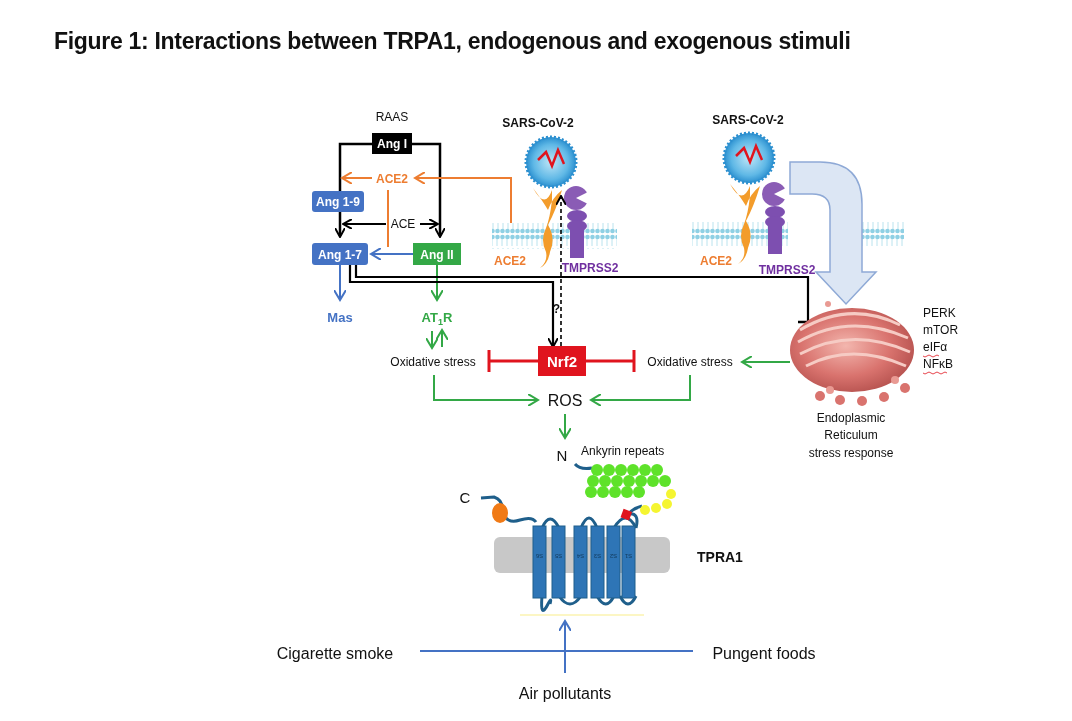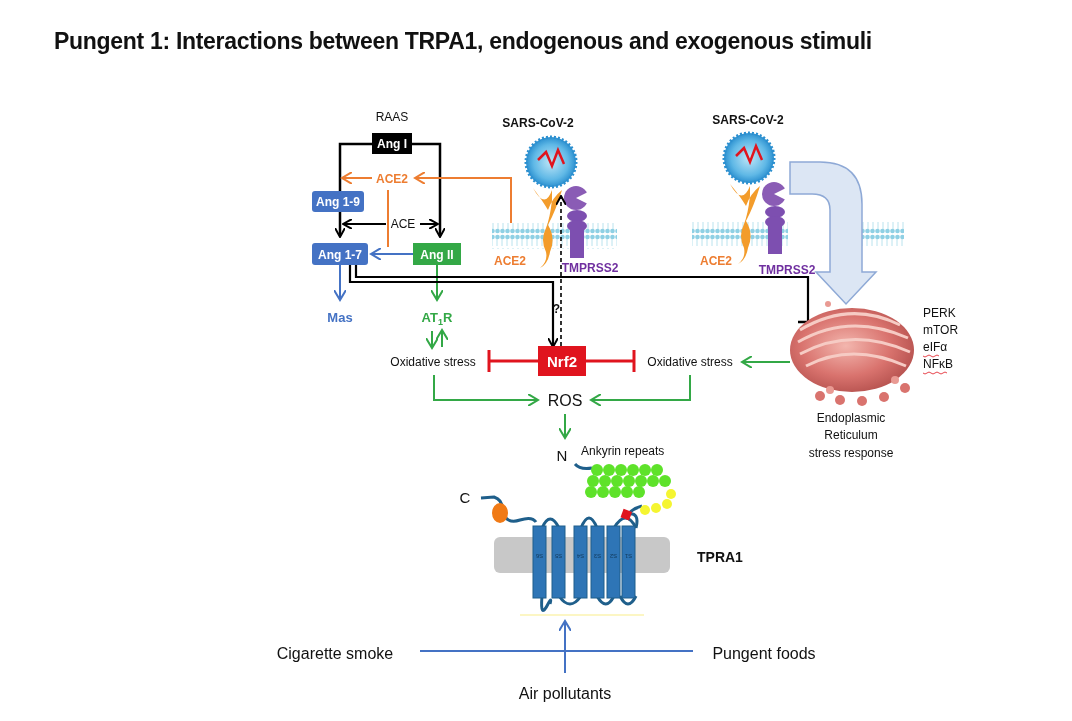--- a/index.html
+++ b/index.html
@@ -4,21 +4,21 @@
 <style>
   html, body { margin:0; padding:0; background:#ffffff; }
   body { width:1072px; height:721px; position:relative; overflow:hidden; font-family:"Liberation Sans", "DejaVu Sans", sans-serif; }
   .title { position:absolute; left:54px; top:28px; font-size:23px; font-weight:bold; color:#111; letter-spacing:-0.3px; white-space:nowrap; }
   svg.diagram { position:absolute; left:0; top:0; }
   svg text { font-family:"Liberation Sans", "DejaVu Sans", sans-serif; }
 </style>
 </head>
 <body>
 
-<div class="title">Pungent 1: Interactions between TRPA1, endogenous and exogenous stimuli</div>
+<div class="title">Figure 1: Interactions between TRPA1, endogenous and exogenous stimuli</div>
 
 <svg class="diagram" width="1072" height="721" viewBox="0 0 1072 721">
   <defs>
     <marker id="ah-black" markerWidth="10" markerHeight="10" refX="8" refY="5" orient="auto" markerUnits="userSpaceOnUse">
         <path d="M0,0 L9,5 L0,10" fill="none" stroke="#000" stroke-width="2"></path>
       </marker>
     <marker id="ah-orange" markerWidth="12" markerHeight="12" refX="9" refY="6" orient="auto" markerUnits="userSpaceOnUse">
         <path d="M0,0 L10,6 L0,12" fill="none" stroke="#ed7d31" stroke-width="2"></path>
       </marker>
     <marker id="ah-blue" markerWidth="12" markerHeight="12" refX="9" refY="6" orient="auto" markerUnits="userSpaceOnUse">

